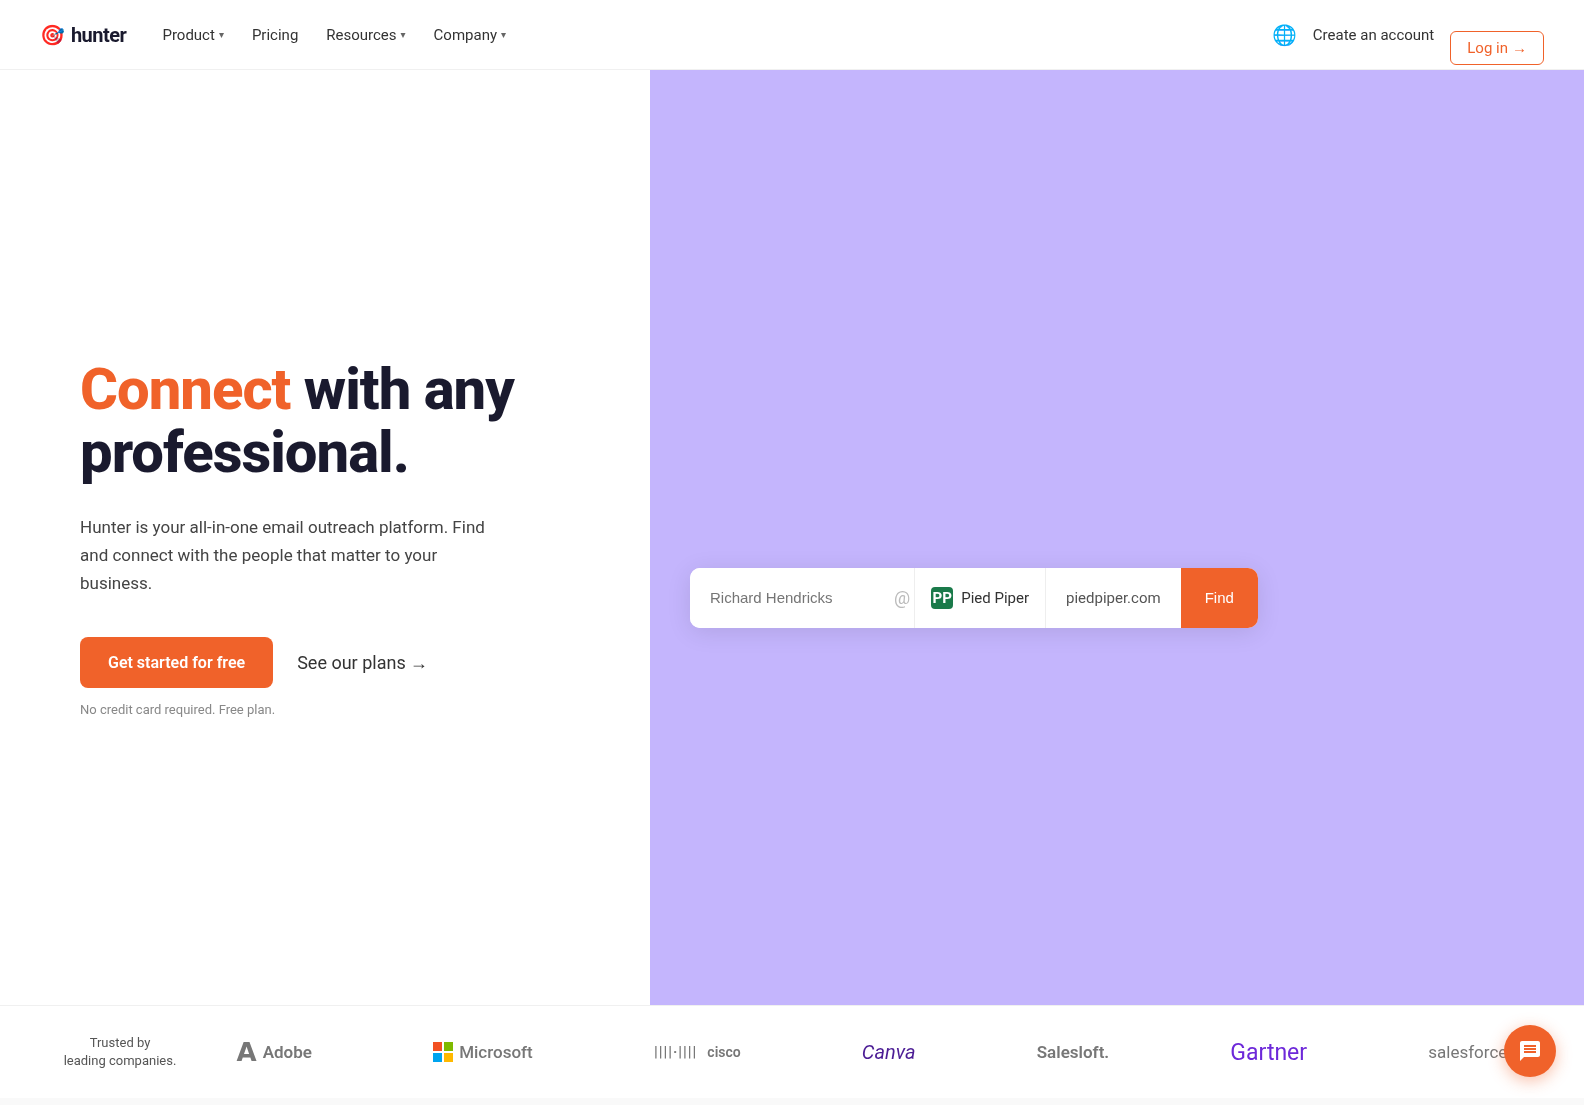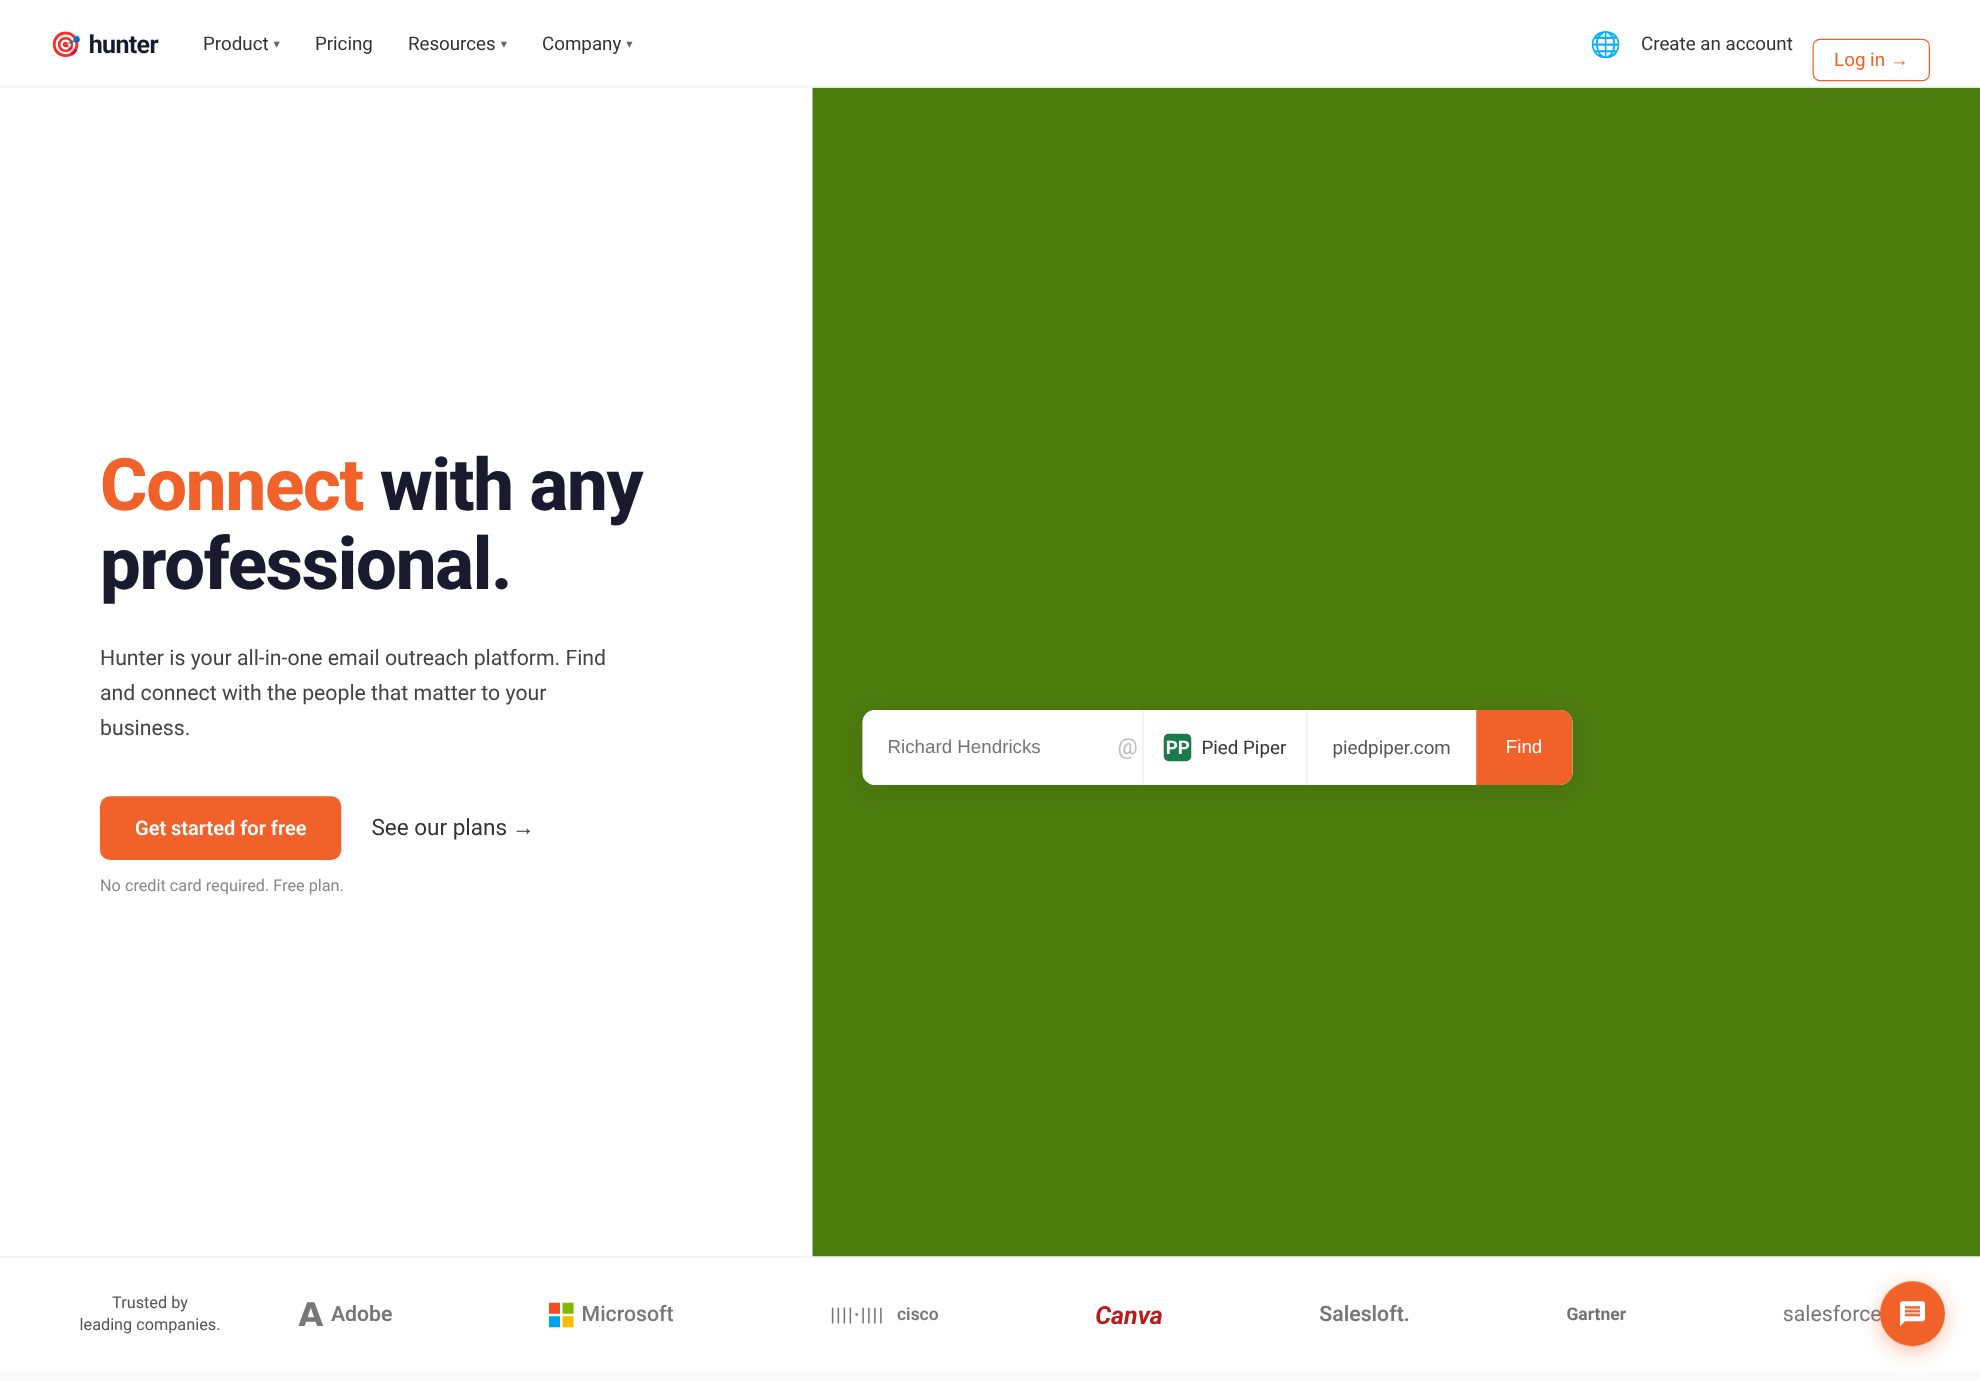--- a/index.html
+++ b/index.html
@@ -140,21 +140,21 @@
       gap: 4px;
     }
     .no-cc-text {
       font-size: 13px;
       color: #888;
     }
 
     
     .hero-right {
       flex: 1;
-      background: #4d7c0f;
+      background: #c4b5fd;
       position: relative;
       display: flex;
       align-items: center;
       justify-content: flex-start;
       padding-left: 40px;
       padding-top: 40px;
     }
 
     
     .search-demo {
@@ -372,29 +372,29 @@
       </svg>
       <span style="font-size:17px;font-weight:500;color:#777;">Microsoft</span>
     </div>
 
     <div class="trusted-logo">
       <span style="font-size:15px;letter-spacing:1px;color:#777;">||||·||||</span>
       <span style="font-size:14px;font-weight:600;color:#777;margin-left:4px;">cisco</span>
     </div>
 
     <div class="trusted-logo">
-      <span style="font-size:20px;font-weight:700;color:#b91c1c;font-style:italic;">Canva</span>
+      <span style="font-size:20px;font-weight:400;color:#4c1d95;font-style:italic;">Canva</span>
     </div>
 
     <div class="trusted-logo">
       <span style="font-size:17px;font-weight:600;color:#777;">Salesloft.</span>
     </div>
 
     <div class="trusted-logo">
-      <span style="font-size:14px;font-weight:700;color:#737373;">Gartner</span>
+      <span style="font-size:23px;font-weight:400;color:#6d28d9;">Gartner</span>
     </div>
 
     <div class="trusted-logo">
       <span style="font-size:17px;font-weight:400;color:#777;">salesforce</span>
     </div>
   </div>
 </div>
 
 <div class="data-section-hint">
   

